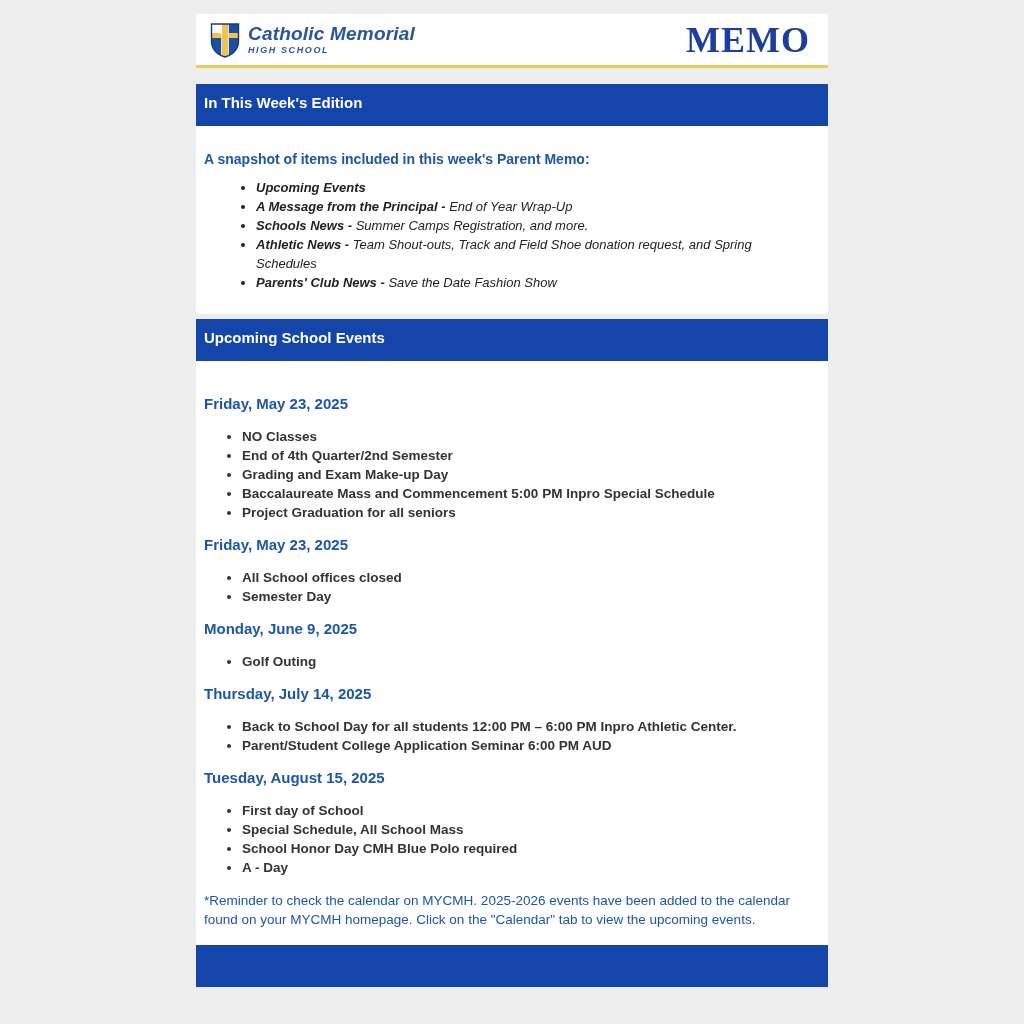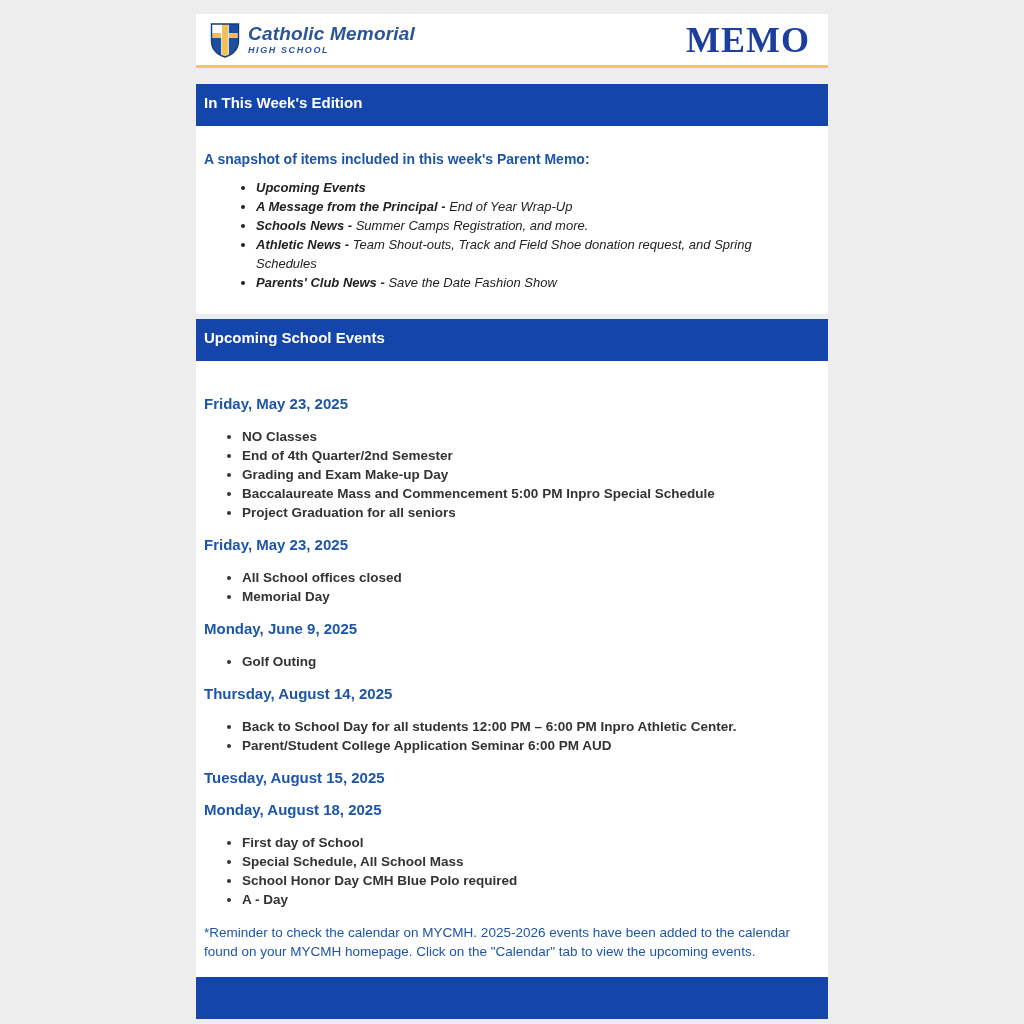--- a/index.html
+++ b/index.html
@@ -115,33 +115,32 @@
           <ul class="event-list">
             <li>NO Classes</li>
             <li>End of 4th Quarter/2nd Semester</li>
             <li>Grading and Exam Make-up Day</li>
             <li>Baccalaureate Mass and Commencement 5:00 PM Inpro Special Schedule</li>
             <li>Project Graduation for all seniors</li>
           </ul>
           <div class="date-heading">Friday, May 23, 2025</div>
           <ul class="event-list">
             <li>All School offices closed</li>
-            <li>Memorial Day</li>
+            <li>Semester Day</li>
           </ul>
           <div class="date-heading">Monday, June 9, 2025</div>
           <ul class="event-list">
             <li>Golf Outing</li>
           </ul>
-          <div class="date-heading">Thursday, August 14,  2025</div>
+          <div class="date-heading">Thursday, July 14,  2025</div>
           <ul class="event-list">
             <li>Back to School Day for all students 12:00 PM – 6:00 PM  Inpro Athletic Center.</li>
             <li>Parent/Student College Application Seminar 6:00 PM AUD</li>
           </ul>
           <div class="date-heading">Tuesday, August 15,  2025</div>
-          <div class="date-heading">Monday, August 18, 2025</div>
           <ul class="event-list">
             <li>First day of School</li>
             <li>Special Schedule, All School Mass</li>
             <li>School Honor Day CMH Blue Polo required</li>
             <li>A - Day</li>
           </ul>
         </div>
       <p class="reminder">*Reminder to check the calendar on MYCMH. 2025-2026 events have been added to the calendar found on your MYCMH homepage. Click on the "Calendar" tab to view the upcoming events.</p>
     </div>
     <div class="banner bottom-banner"></div>

